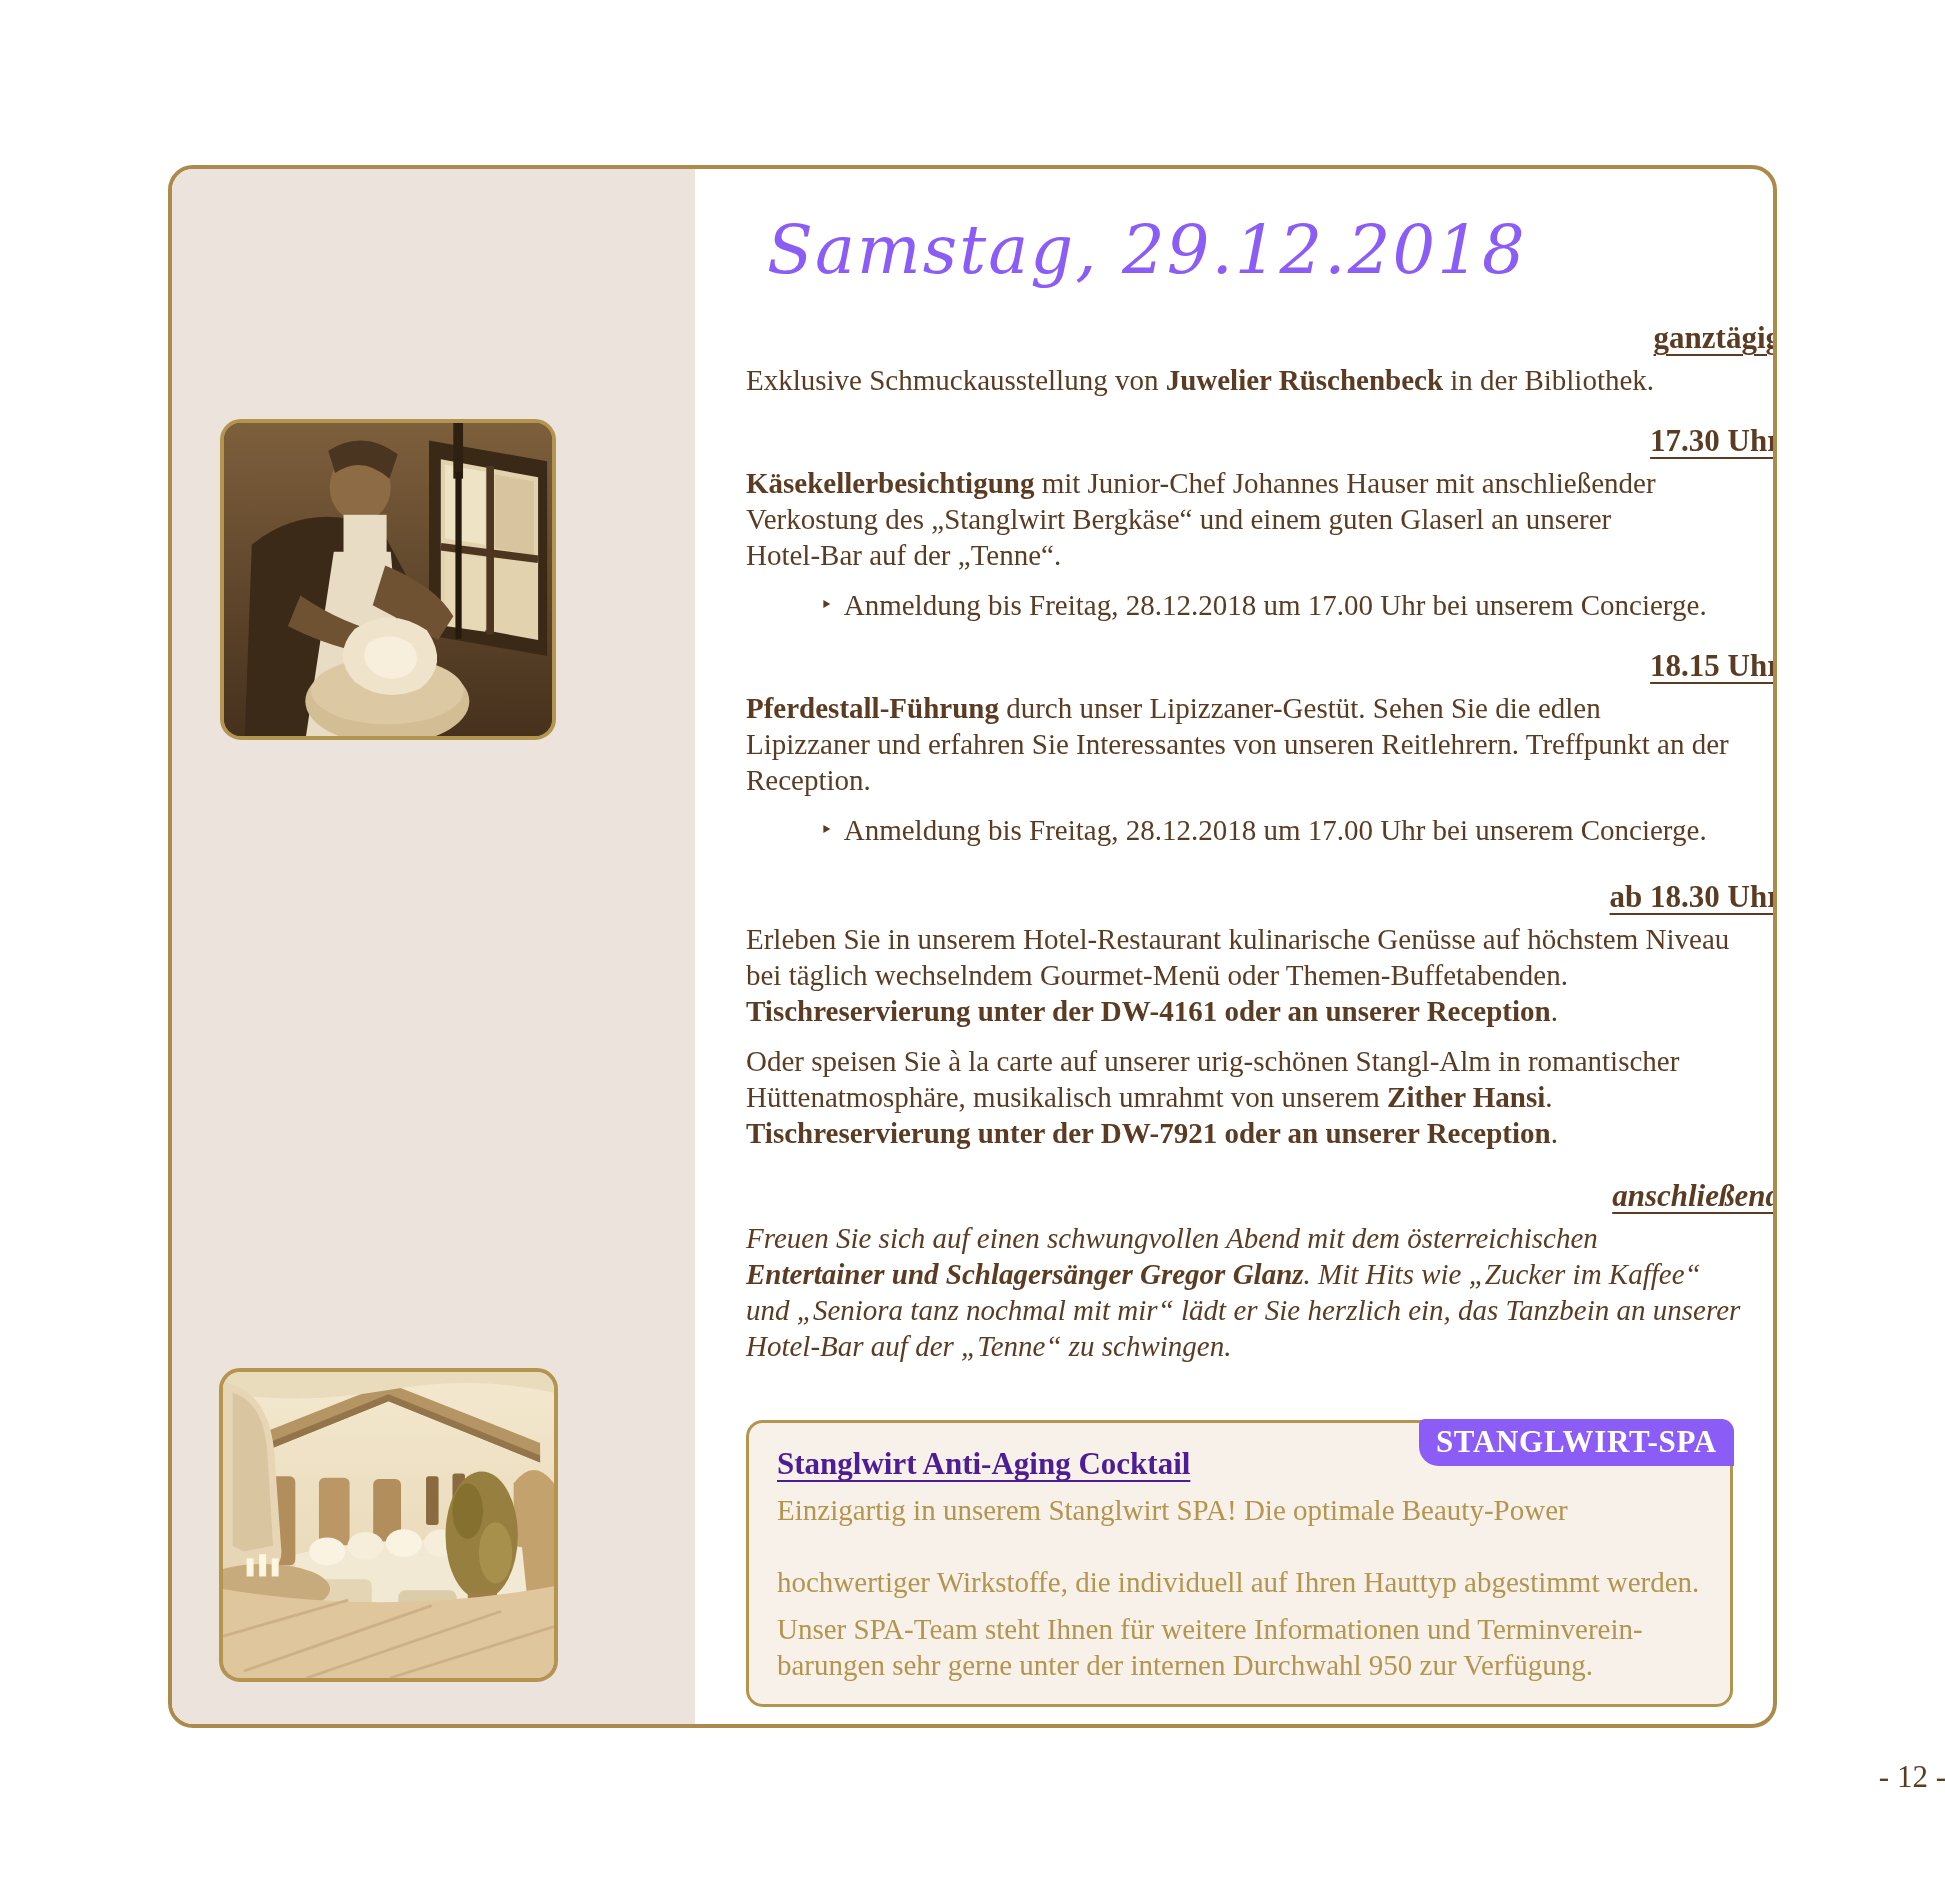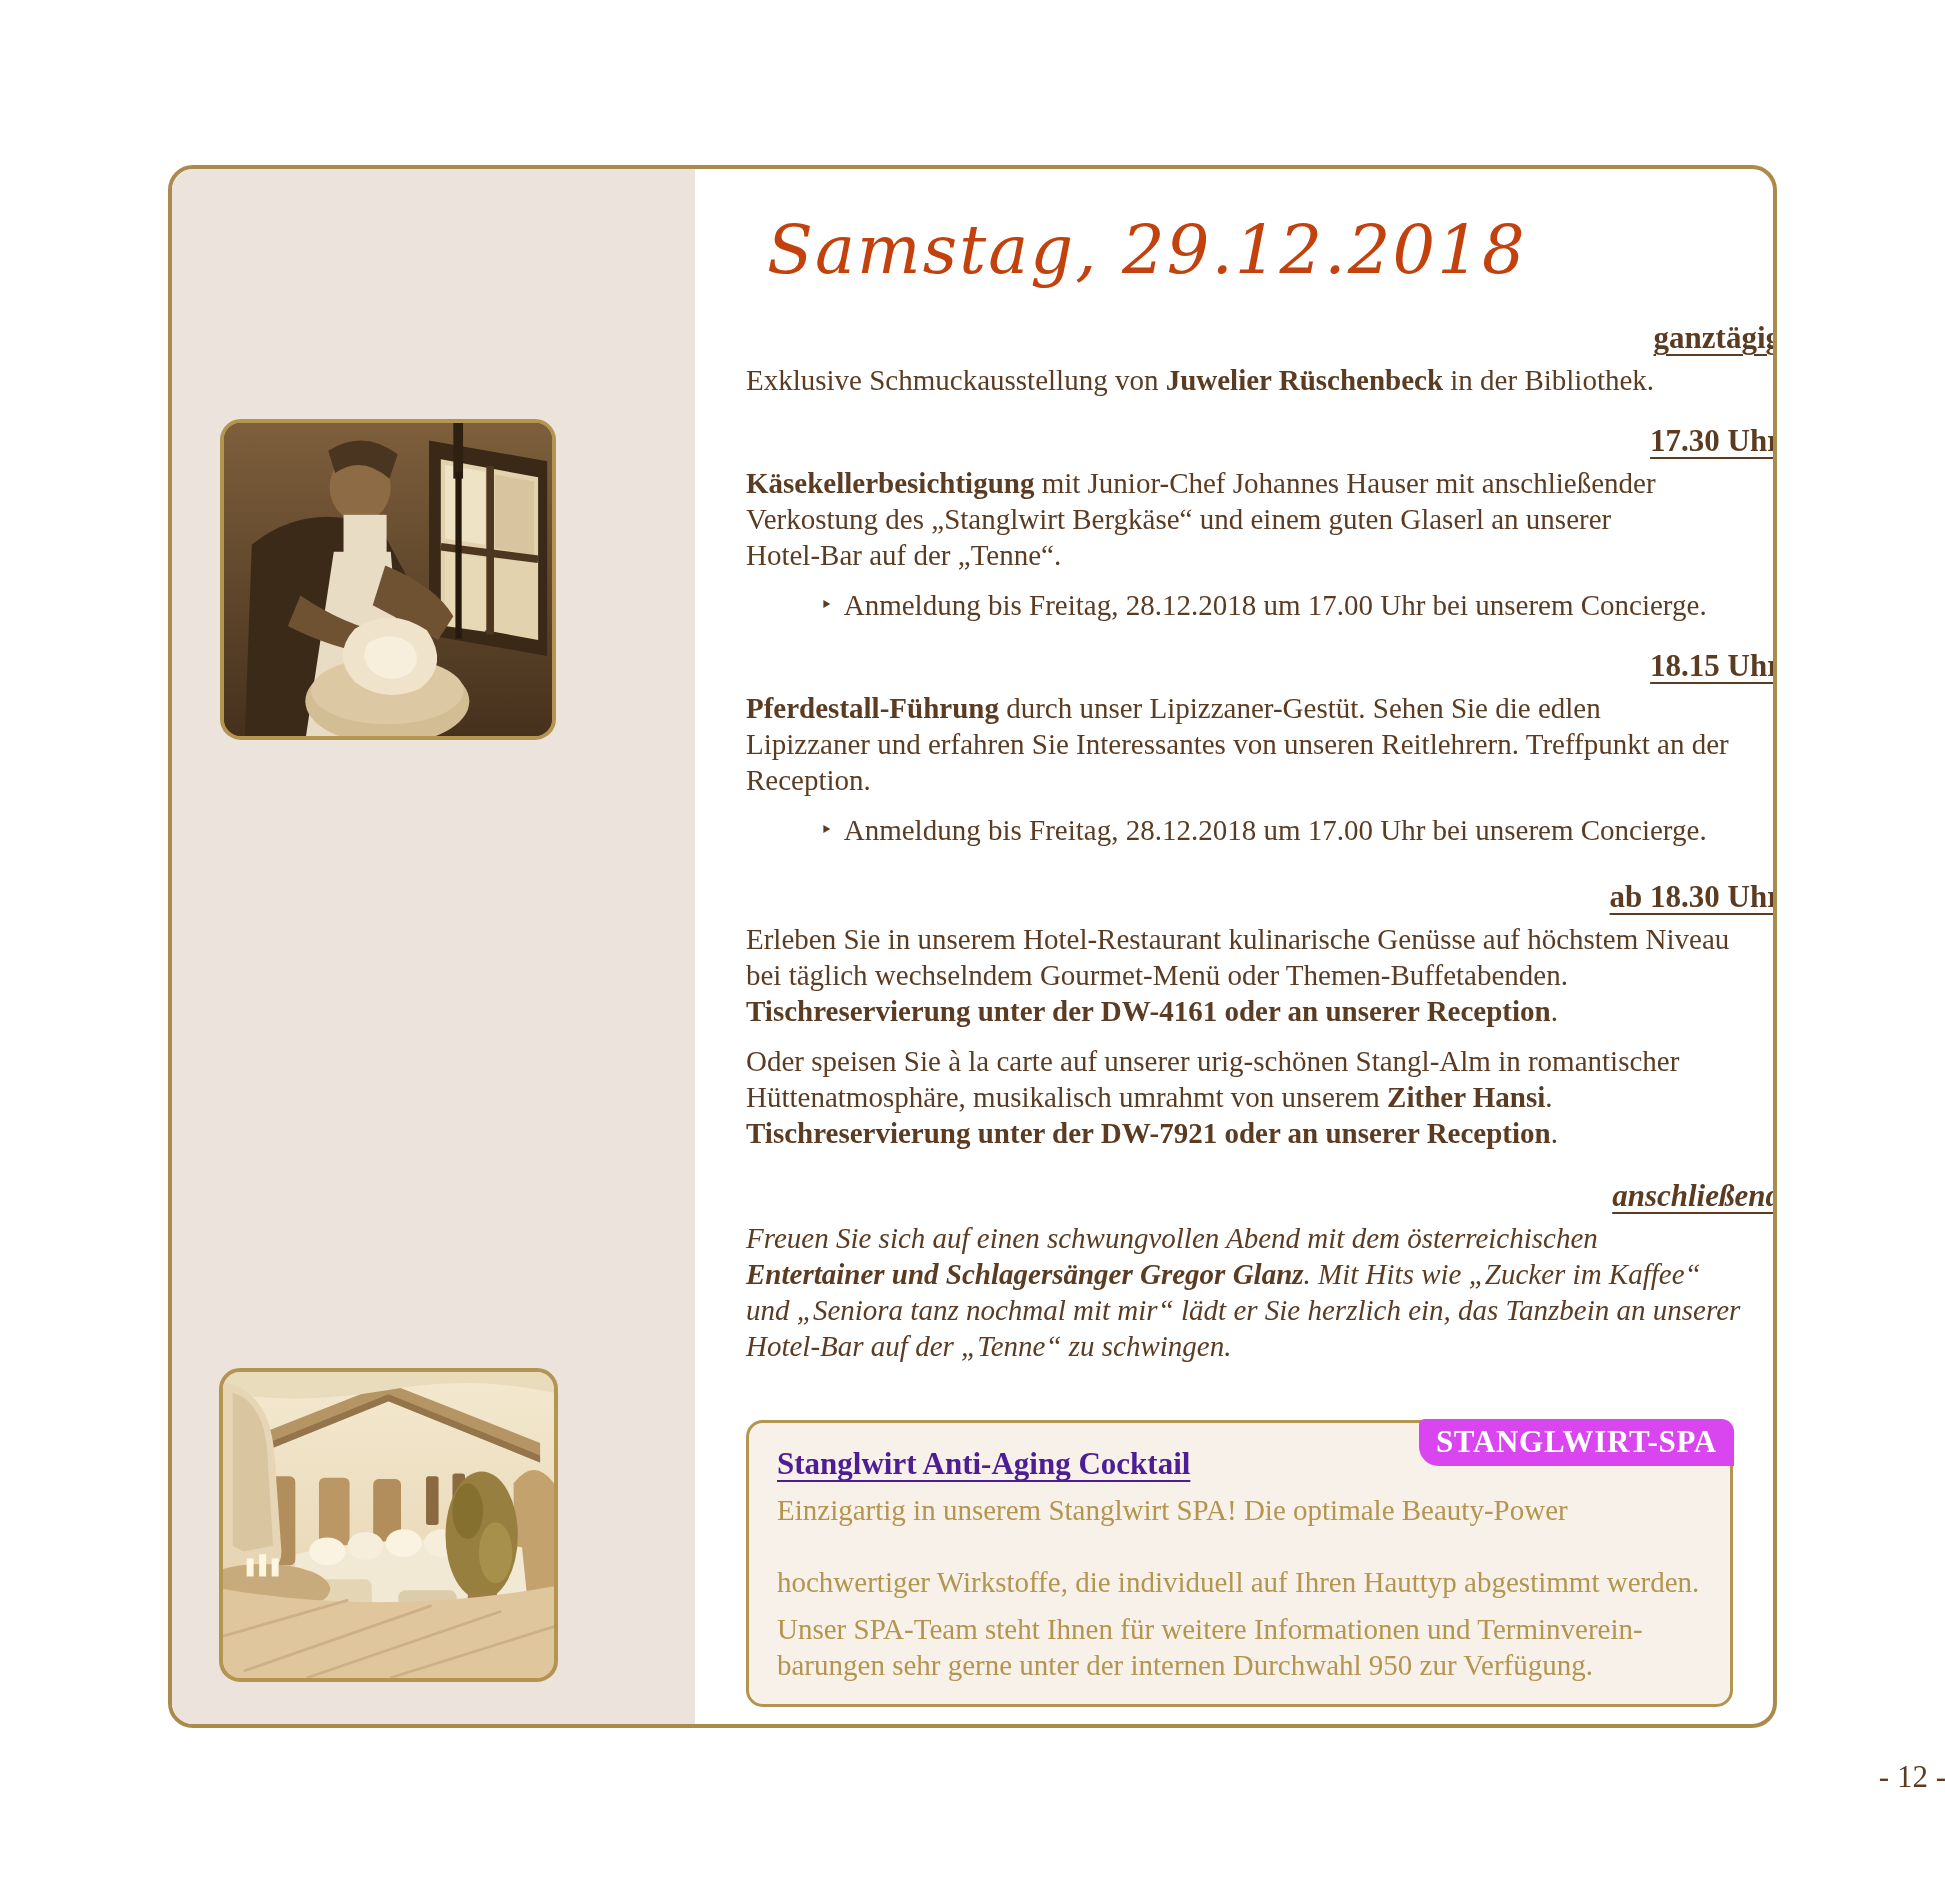--- a/index.html
+++ b/index.html
@@ -21,21 +21,21 @@
     border-radius:21px;overflow:hidden;background:#5a4128;
   }
   .photo svg{display:block;width:100%;height:100%;}
   .photo-1{left:48px;top:250px;width:336px;height:321px;}
   .photo-2{left:47px;top:1199px;width:339px;height:314px;}
 
   .content{position:absolute;left:574px;top:36px;width:1035px;}
 
   .script-date{
     font-family:"DejaVu Serif", serif;font-style:italic;font-weight:400;
-    color:#c2410c;font-size:67px;line-height:90px;letter-spacing:2.1px;
+    color:#8b5cf6;font-size:67px;line-height:90px;letter-spacing:2.1px;
     margin:0 0 0 21px;white-space:nowrap;
   }
 
   .event{margin-top:25px;}
   .event.ev-3{margin-top:31px;}
   .event.ev-4{margin-top:26.4px;font-style:italic;}
   .time-heading{
     font-size:31px;font-weight:bold;line-height:35px;margin:0 0 7px 0;
     text-decoration:underline;text-decoration-thickness:2.1px;text-underline-offset:6.3px;
     color:#5b3c22;
@@ -50,21 +50,21 @@
   }
   b{font-weight:bold;}
 
   .spa-box{
     position:relative;margin-top:56px;width:987px;box-sizing:border-box;
     border:3.5px solid #b3954f;border-radius:16.7px;background:#f8f1e9;
     padding:19.5px 25px 21px 28px;min-height:267px;
   }
   .spa-badge{
     position:absolute;top:-4.2px;right:-3.5px;height:47px;box-sizing:border-box;
-    background:#d946ef;color:#ffffff;font-weight:bold;font-size:31px;
+    background:#8b5cf6;color:#ffffff;font-weight:bold;font-size:31px;
     display:flex;align-items:center;justify-content:center;
     padding:0 16.7px;min-width:256px;letter-spacing:0.7px;
     border-radius:5.6px 12.5px 0 19.5px;
   }
   .spa-title{
     color:#4c1d95;font-size:31px;font-weight:bold;line-height:36px;margin:4.2px 0 9.7px 0;
     text-decoration:underline;text-decoration-thickness:2.1px;text-underline-offset:6.3px;
     display:inline-block;
   }
   .spa-para{color:#b3954f;font-size:29px;line-height:36px;margin:0;}

